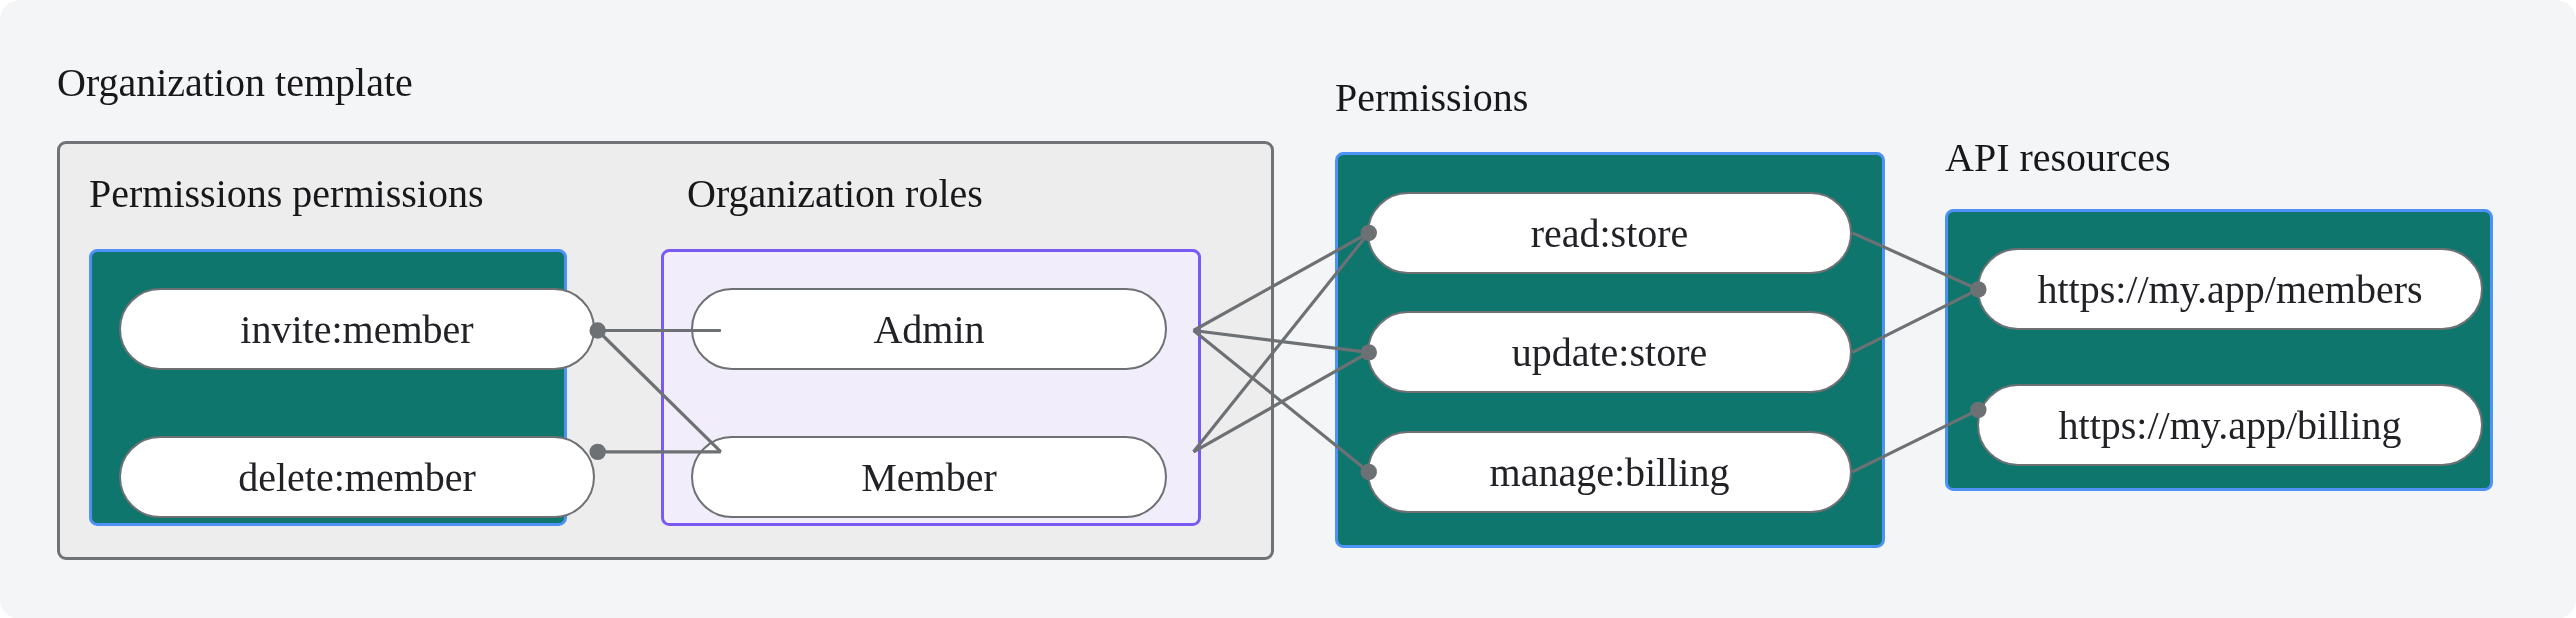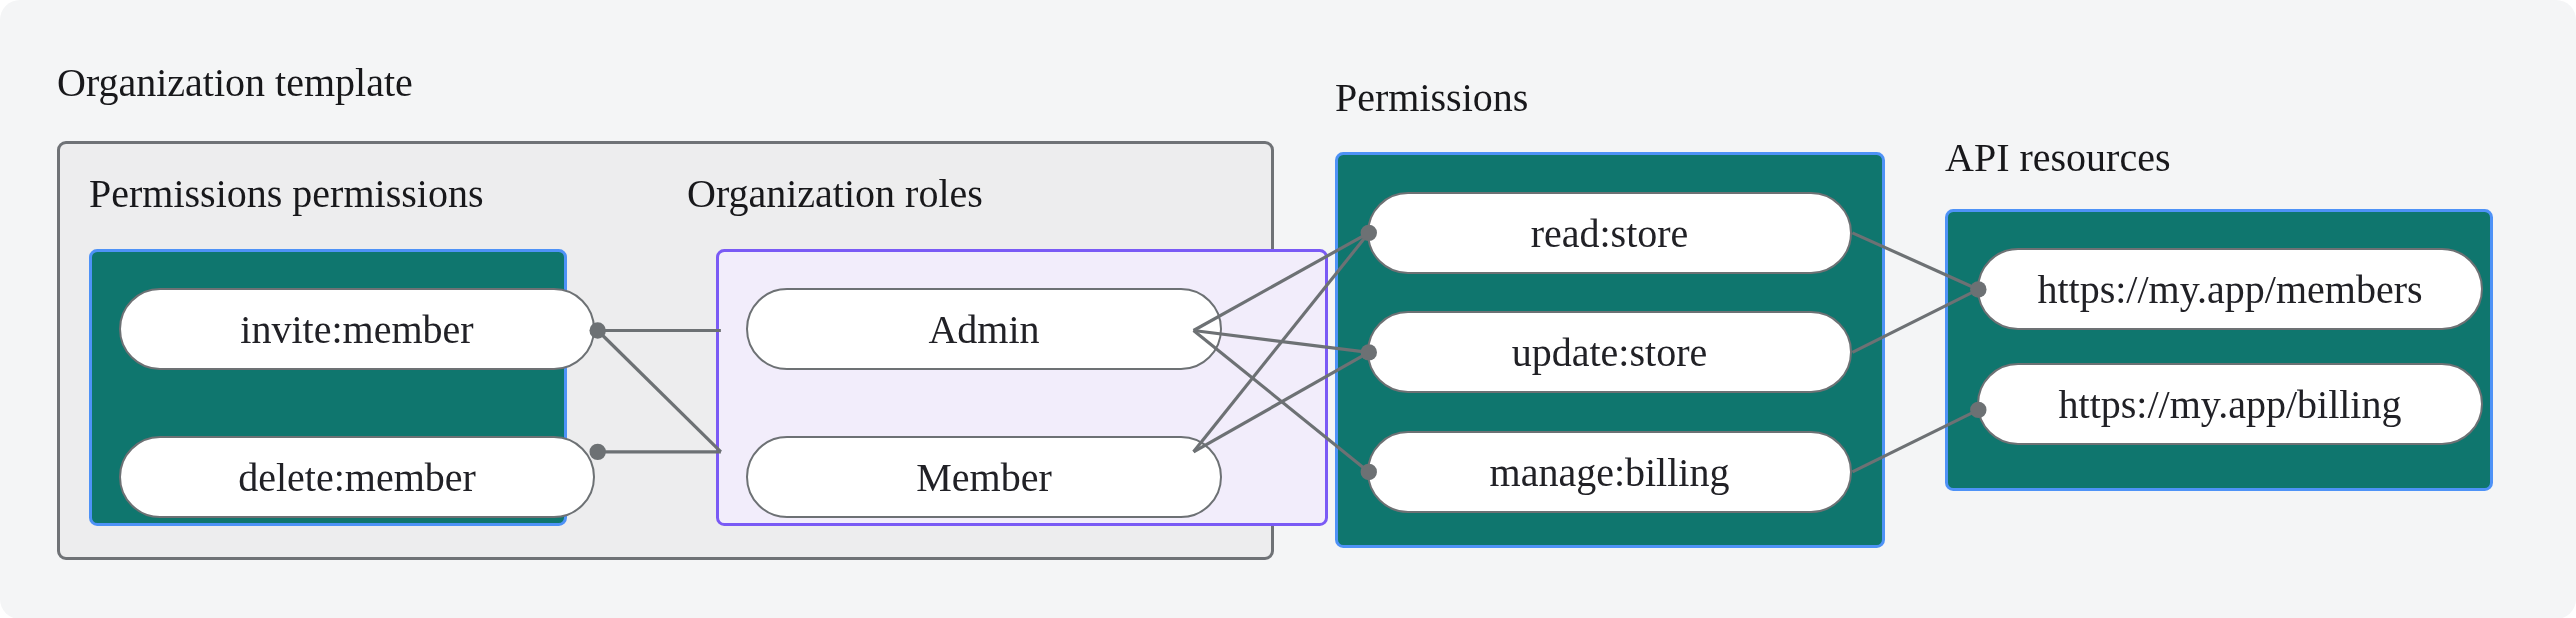--- a/index.html
+++ b/index.html
@@ -40,21 +40,21 @@
     background: #0f766e;
     border: 3.7px solid #4e92f7;
     border-radius: 8.2px;
   }
   .purple-box {
     background: #f2edfb;
     border: 3.7px solid #7a5af5;
     border-radius: 8.2px;
   }
   .perms-box   { left: 29px;  top: 105px; width: 478px; height: 277px; }
-  .roles-box   { left: 656px; top: 105px; width: 612px; height: 277px; }
+  .roles-box   { left: 601px; top: 105px; width: 540px; height: 277px; }
   .permissions-box { left: 1335px; top: 152px; width: 550px; height: 396px; }
   .api-box         { left: 1945px; top: 209px; width: 548px; height: 282px; }
 
   .sub-heading { left: 29px; top: 26.5px; }
   .roles-heading { left: 627px; }
 
   .pill {
     position: absolute;
     box-sizing: border-box;
     height: 82px;
@@ -73,21 +73,21 @@
   .perms-box .pill:nth-child(1), .roles-box .pill:nth-child(1) { top: 36px; }
   .perms-box .pill:nth-child(2), .roles-box .pill:nth-child(2) { top: 157px; margin-top: 27px; }
 
   .permissions-box .pill { left: 29px; width: 485px; }
   .permissions-box .pill:nth-child(1) { top: 37px; }
   .permissions-box .pill:nth-child(2) { top: 156px; }
   .permissions-box .pill:nth-child(3) { top: 276px; }
 
   .api-box .pill { left: 29px; width: 506px; }
   .api-box .pill:nth-child(1) { top: 36px; }
-  .api-box .pill:nth-child(2) { top: 151px; }
+  .api-box .pill:nth-child(2) { top: 172px; }
 
   .top-heading-1 { left: 57px;   top: 60px;  }
   .top-heading-2 { left: 1335px; top: 75px;  }
   .top-heading-3 { left: 1945px; top: 135px; }
 
   svg.edges {
     position: absolute;
     left: 0; top: 0;
     width: 2576px;
     height: 619px;

